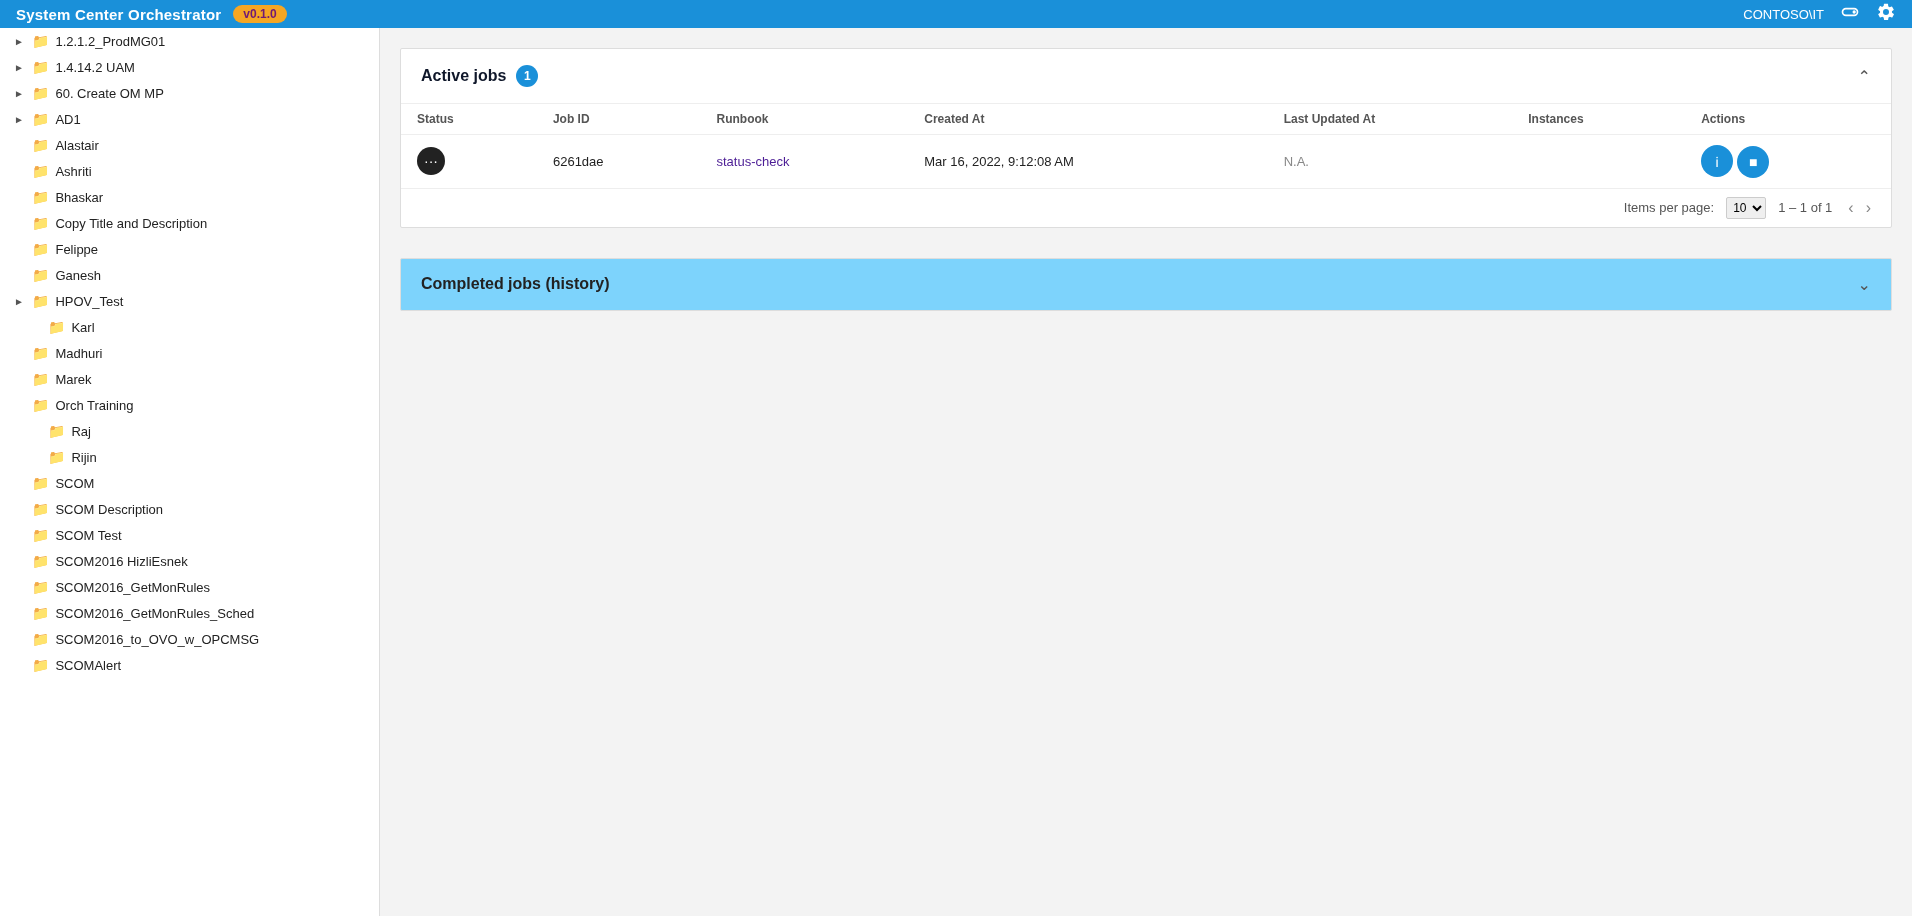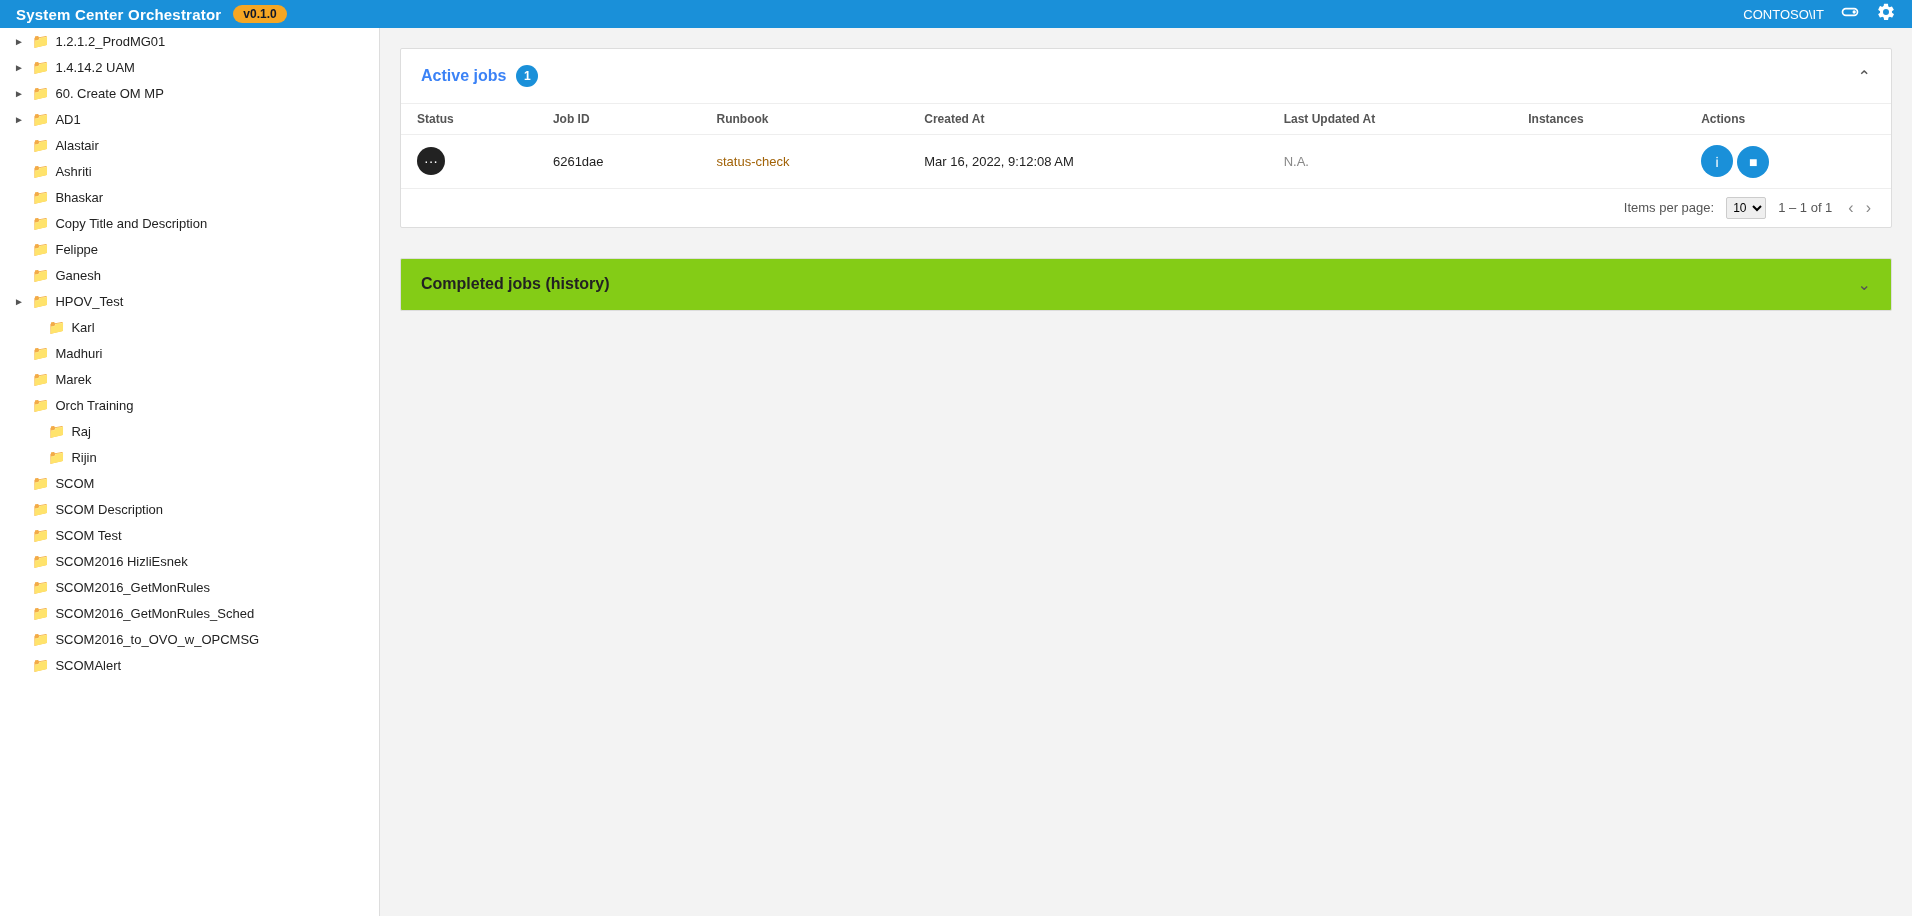--- a/index.html
+++ b/index.html
@@ -13,21 +13,21 @@
       align-items: center;
       justify-content: space-between;
       padding: 0 16px;
       height: 28px;
       flex-shrink: 0;
     }
     .topbar-left { display: flex; align-items: center; gap: 12px; }
     .topbar-title { font-size: 15px; font-weight: 600; letter-spacing: 0.2px; }
     .version-badge {
       background: #f5a623;
-      color: #0f172a;
+      color: #701a75;
       border-radius: 10px;
       padding: 2px 10px;
       font-size: 12px;
       font-weight: 700;
     }
     .topbar-right { display: flex; align-items: center; gap: 16px; }
     .topbar-user { font-size: 13px; font-weight: 500; }
     .topbar-icon { color: white; font-size: 18px; cursor: pointer; }
 
     
@@ -117,21 +117,21 @@
       margin-bottom: 16px;
     }
     .panel-header {
       display: flex;
       align-items: center;
       justify-content: space-between;
       padding: 16px 20px;
       border-bottom: 1px solid #eee;
     }
     .panel-header-left { display: flex; align-items: center; gap: 10px; }
-    .panel-title { font-size: 16px; font-weight: 600; color: #3b82f6; }
+    .panel-title { font-size: 16px; font-weight: 600; color: #0f172a; }
     .badge-count {
       background: #1a90d9;
       color: white;
       border-radius: 50%;
       width: 22px;
       height: 22px;
       display: inline-flex;
       align-items: center;
       justify-content: center;
       font-size: 12px;
@@ -163,21 +163,21 @@
       align-items: center;
       justify-content: center;
       width: 28px;
       height: 28px;
       border-radius: 50%;
       background: #222;
       color: white;
       font-size: 14px;
     }
 
-    .runbook-link { color: #a16207; text-decoration: none; }
+    .runbook-link { color: #4c1d95; text-decoration: none; }
 
     .na-text { color: #888; }
 
     .action-btn {
       width: 32px;
       height: 32px;
       border-radius: 50%;
       border: none;
       background: #1a90d9;
       color: white;
@@ -212,21 +212,21 @@
       background: none;
       border: none;
       cursor: pointer;
       color: #888;
       font-size: 16px;
       padding: 2px 4px;
     }
 
     
     .completed-panel {
-      background: #84cc16;
+      background: #7dd3fc;
       border: 1px solid #ddd;
       border-radius: 2px;
       margin-top: 30px;
     }
     .completed-header {
       display: flex;
       align-items: center;
       justify-content: space-between;
       padding: 16px 20px;
       cursor: pointer;

